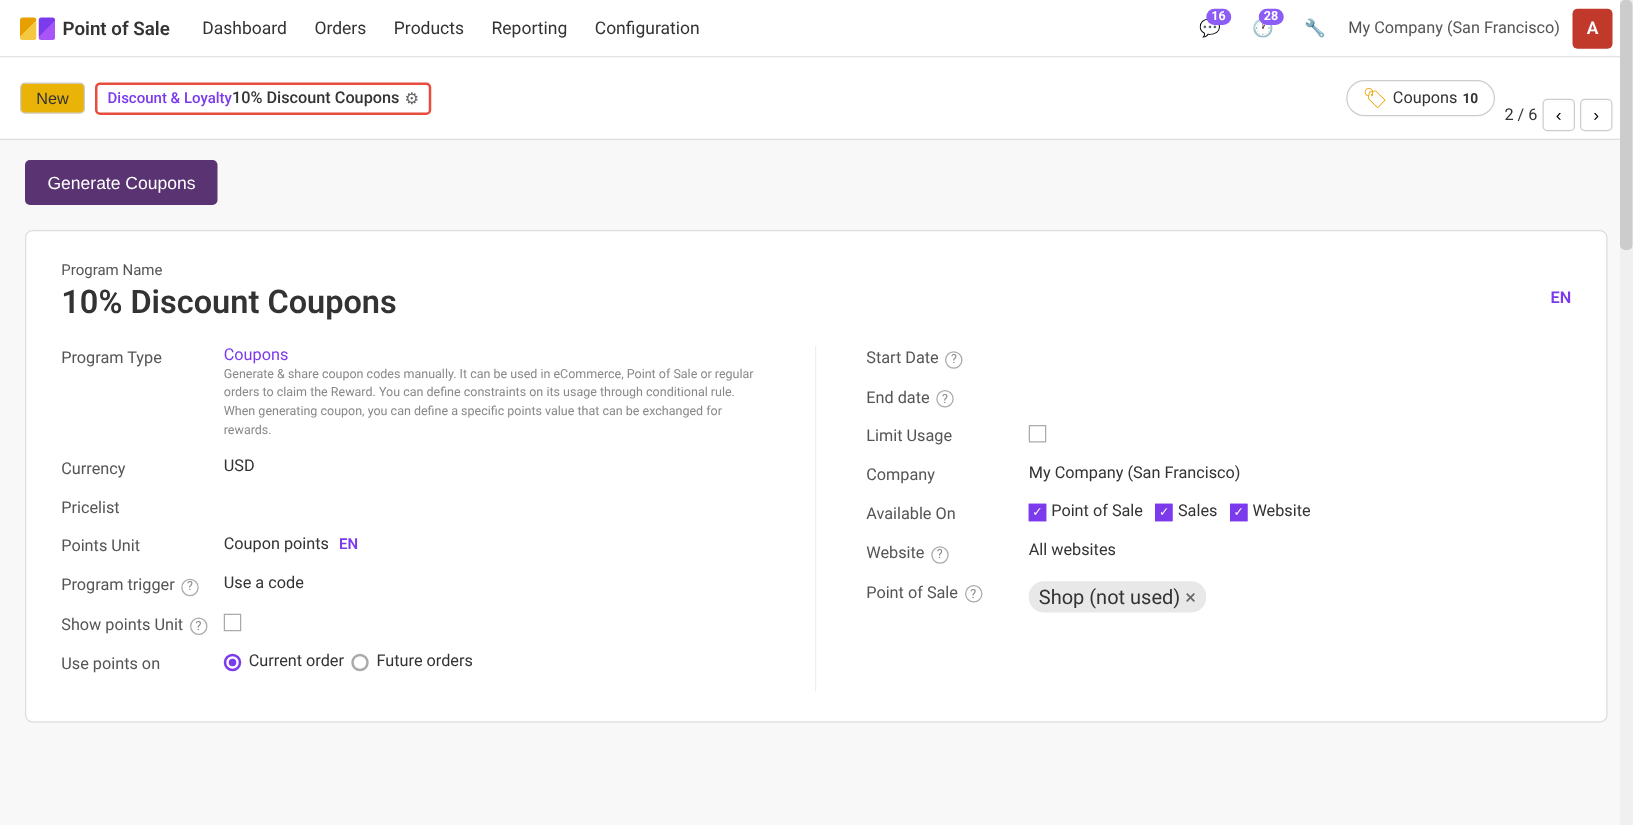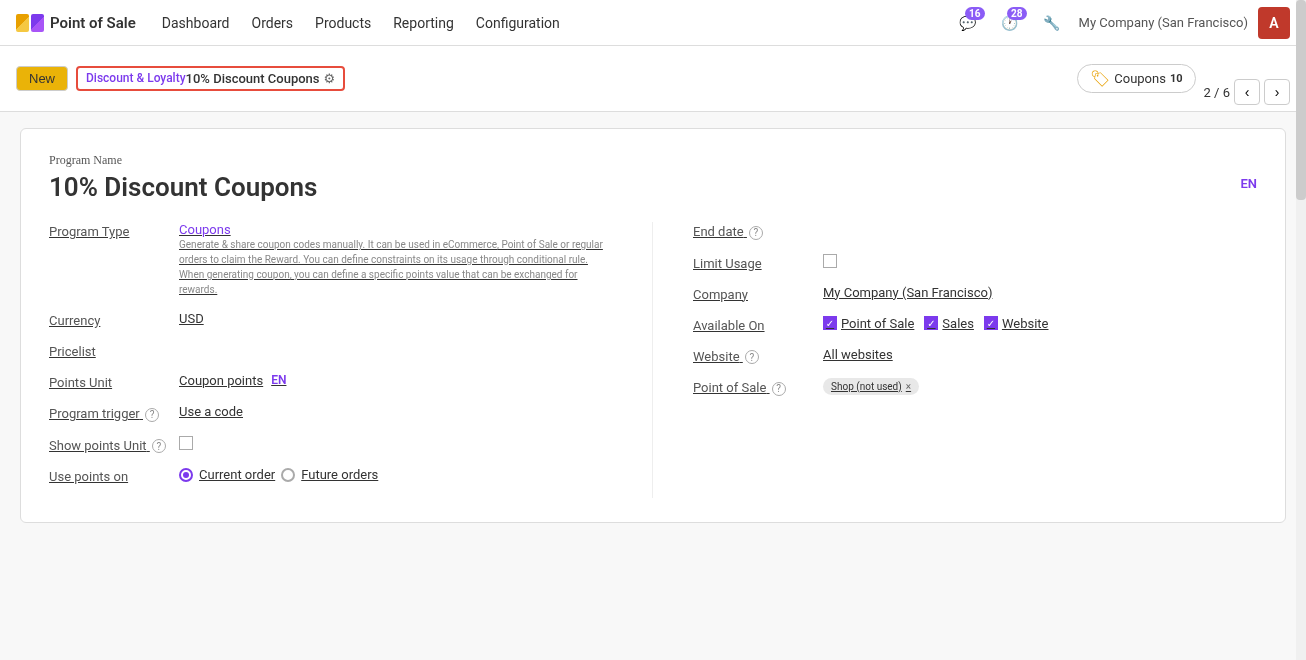--- a/index.html
+++ b/index.html
@@ -185,40 +185,38 @@
     .form-card {
       background: #fff;
       border: 1px solid #ddd;
       border-radius: 6px;
       padding: 24px 28px;
     }
     .program-name-label {
       font-size: 12px;
       color: #555;
       margin-bottom: 4px;
-      font-family: Liberation Serif, serif;
     }
     .program-name-title {
       font-size: 26px;
       font-weight: 600;
       color: #333;
       margin-bottom: 20px;
     }
     .form-grid {
       display: grid;
       grid-template-columns: 1fr 1fr;
       gap: 0;
     }
     .form-left { padding-right: 40px; border-right: 1px solid #eee; }
     .form-right { padding-left: 40px; }
     .field-row {
       display: flex;
       align-items: flex-start;
       margin-bottom: 14px;
-      text-decoration: underline;
     }
     .field-label {
       min-width: 130px;
       color: #555;
       font-size: 13px;
       padding-top: 2px;
       flex-shrink: 0;
     }
     .field-value {
       color: #7c3aed;
@@ -278,21 +276,21 @@
       display: flex;
       align-items: center;
       gap: 10px;
       font-size: 13px;
     }
     .avail-item { display: flex; align-items: center; gap: 4px; }
     .point-of-sale-tag {
       background: #e8e8e8;
       border-radius: 12px;
       padding: 3px 8px;
-      font-size: 10px;
+      font-size: 16px;
       display: inline-flex;
       align-items: center;
       gap: 4px;
     }
     .tag-x { color: #666; cursor: pointer; }
     .en-inline {
       color: #7c3aed;
       font-size: 12px;
       font-weight: 600;
       margin-left: 8px;
@@ -378,20 +376,21 @@
     <span class="coupon-count">10</span>
   </div>
   <div class="pagination">
     <span>2 / 6</span>
     <button class="pag-btn">‹</button>
     <button class="pag-btn">›</button>
   </div>
 </div>
 
 <div class="page-content">
+  <button class="generate-btn">Generate Coupons</button>
 
   <div class="form-card">
     <div class="program-name-label">Program Name</div>
     <div style="display:flex; align-items:flex-start; justify-content:space-between;">
       <div class="program-name-title">10% Discount Coupons</div>
       <span style="color:#7c3aed; font-size:13px; font-weight:600; cursor:pointer; margin-top:4px;">EN</span>
     </div>
 
     <div class="form-grid">
 
@@ -445,20 +444,27 @@
             </div>
             <div class="radio-option">
               <div class="radio-unchecked"></div>
               <span>Future orders</span>
             </div>
           </div>
         </div>
       </div>
 
       <div class="form-right">
+        <div class="field-row">
+          <span class="field-label">
+            <span>Start Date</span>
+            <span class="tooltip-q">?</span>
+          </span>
+          <span class="field-value-plain"></span>
+        </div>
 
         <div class="field-row">
           <span class="field-label">
             <span>End date</span>
             <span class="tooltip-q">?</span>
           </span>
           <span class="field-value-plain"></span>
         </div>
 
         <div class="field-row">

